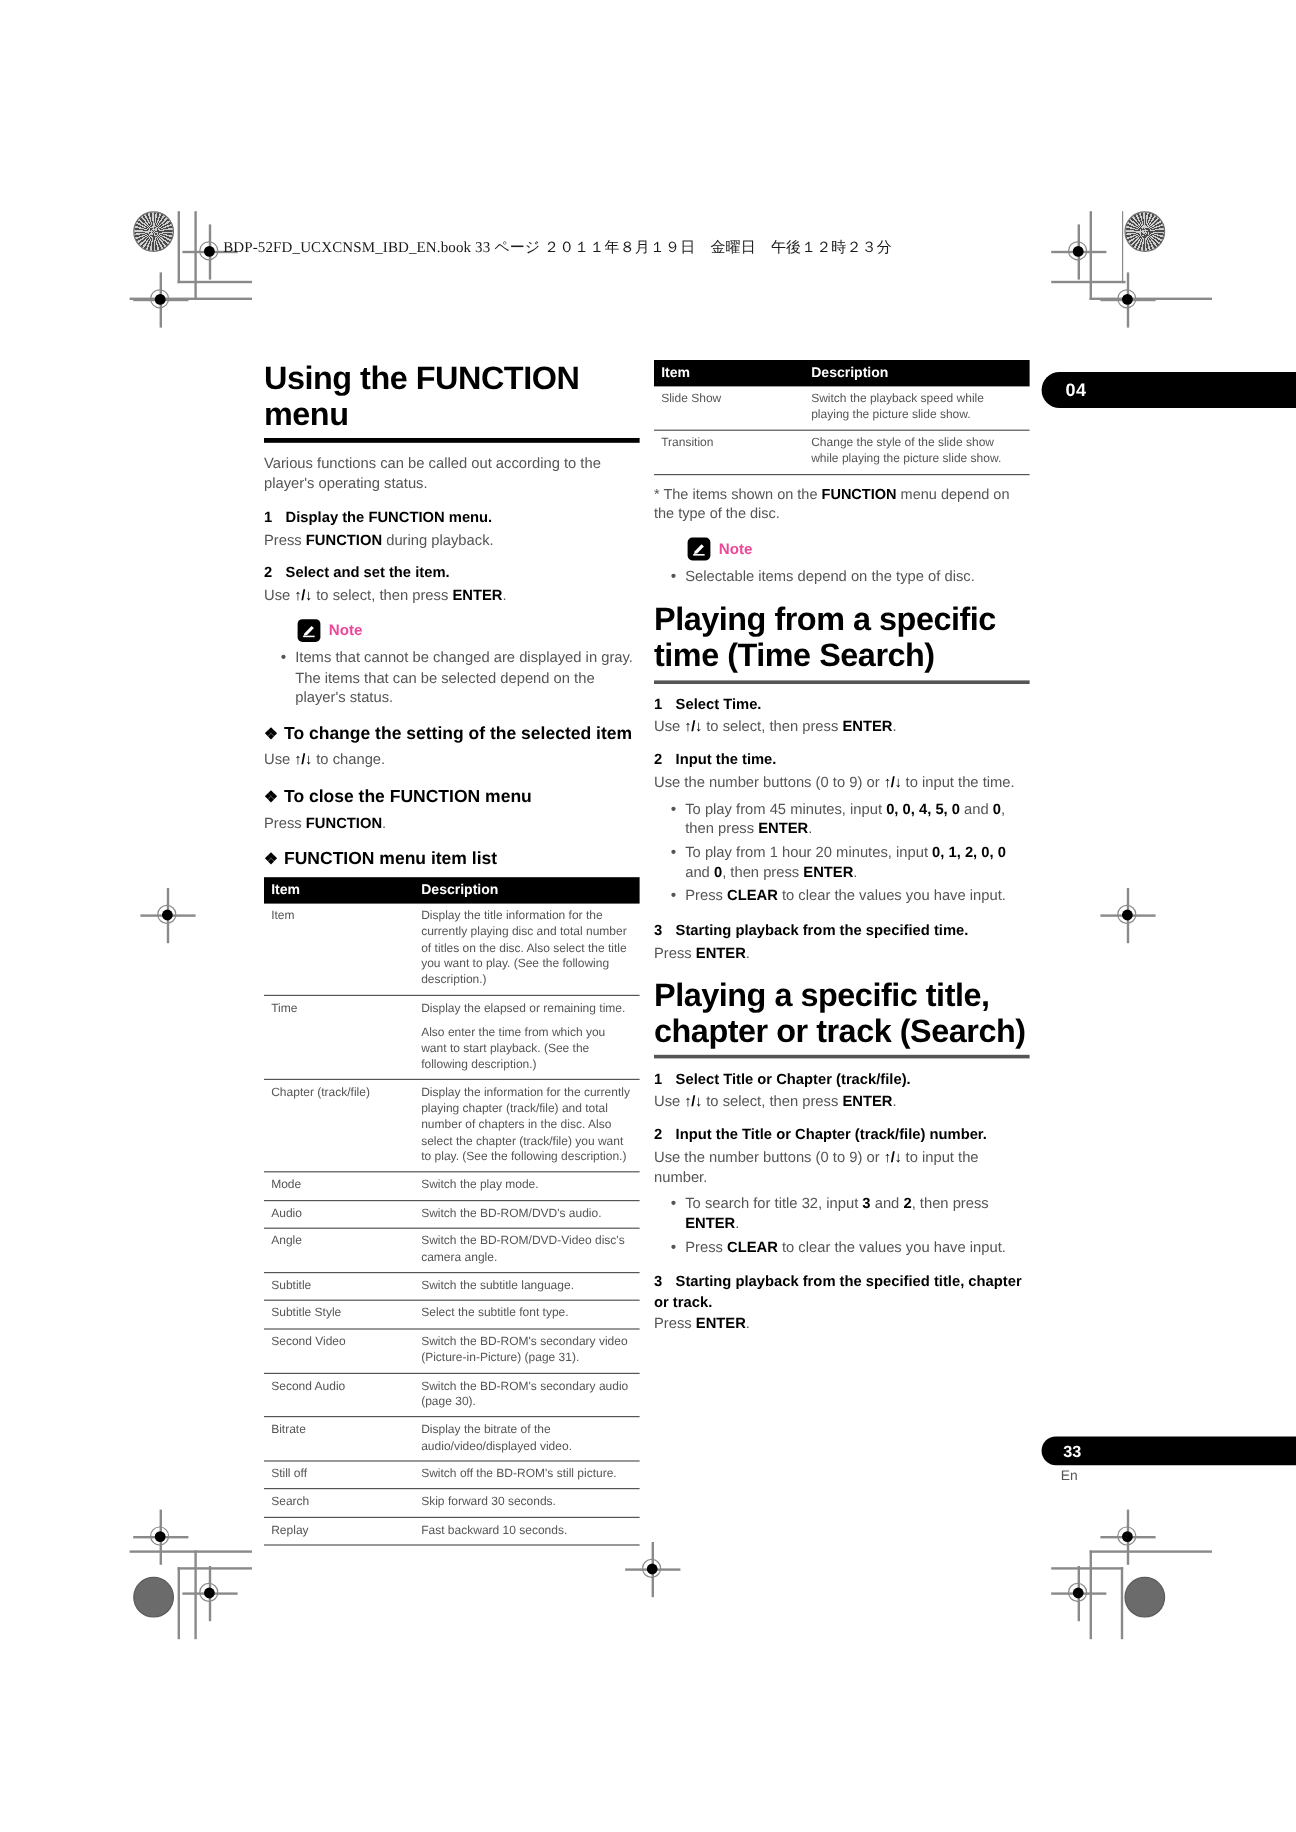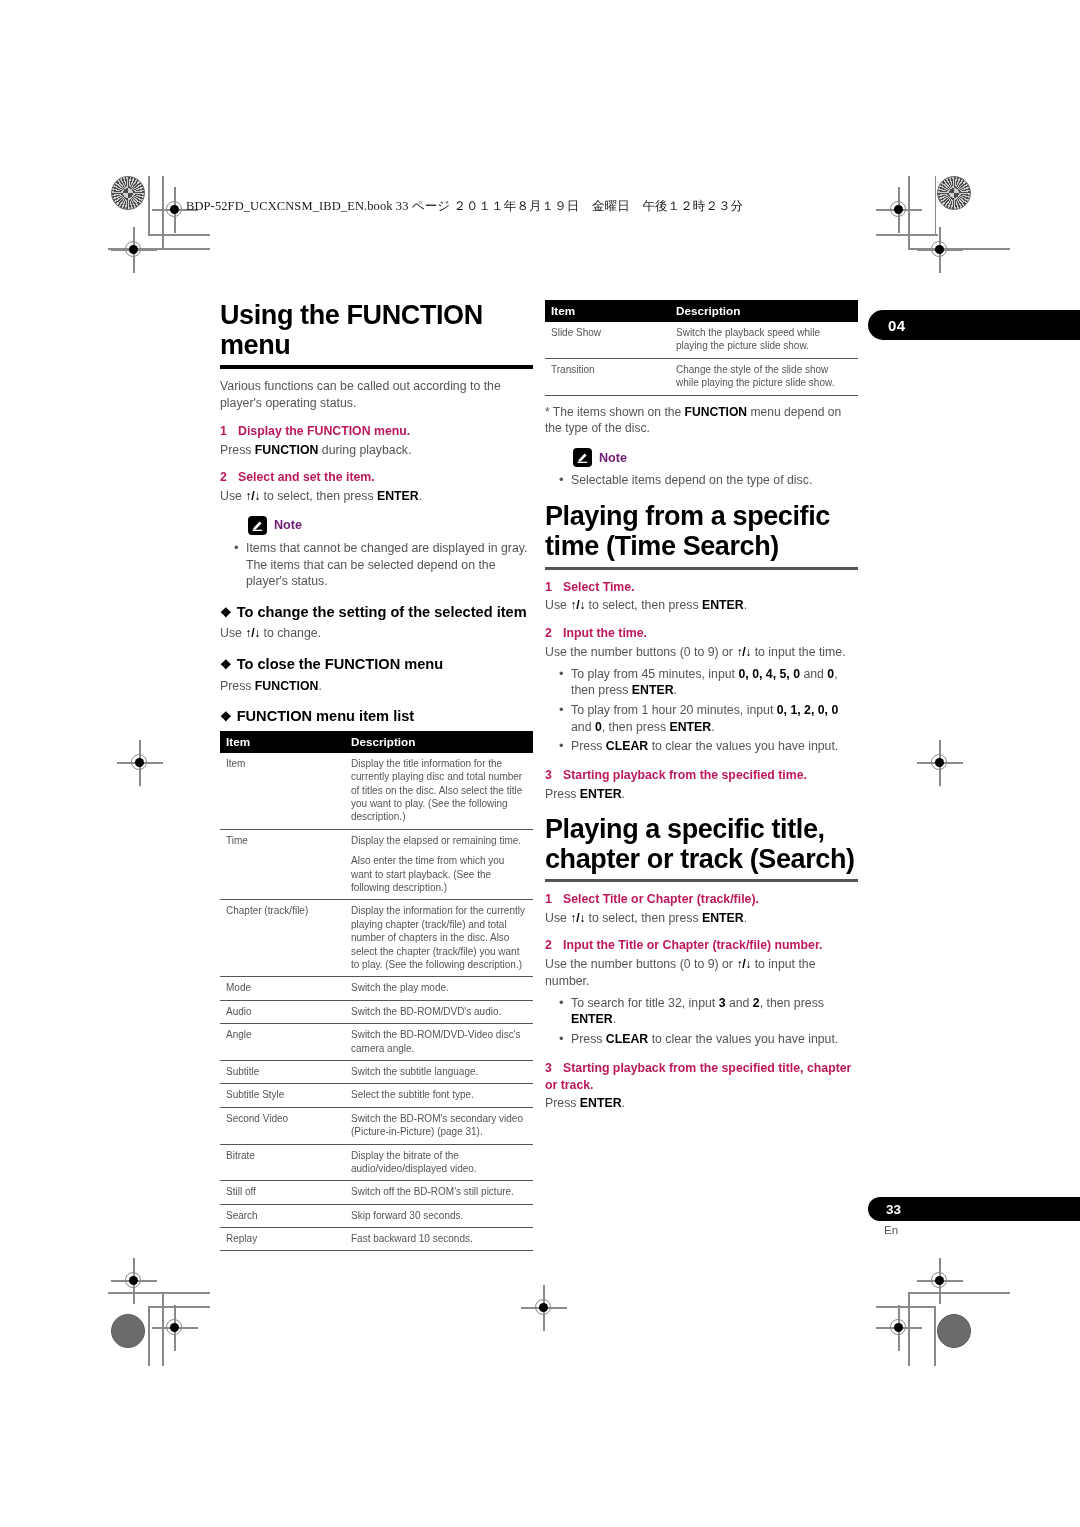--- a/index.html
+++ b/index.html
@@ -127,21 +127,21 @@
     margin: 0 0 11px 0;
     color: #555;
   }
   p.body b, .b { color: #000; font-weight: bold; }
 
   .step {
     margin: 0 0 2px 0;
     font-size: 12.3px;
     line-height: 1.36;
     font-weight: bold;
-    color: #be185d;
+    color: #000000;
   }
   .step .num {
     display: inline-block;
     width: 18px;
   }
   .stepbody {
     font-size: 12.3px;
     line-height: 1.36;
     color: #555;
     margin: 0 0 11px 0;
@@ -157,21 +157,21 @@
     width: 19px; height: 19px;
     background: #000;
     border-radius: 4px;
     position: relative;
     flex: 0 0 auto;
   }
   .note-icon svg { position: absolute; left: 3px; top: 3px; }
   .note-label {
     font-size: 12.6px;
     font-weight: bold;
-    color: #701a75;
+    color: #ec4899;
   }
   ul.bullets {
     list-style: none;
     margin: 0 0 12px 0;
     padding: 0 0 0 28px;
   }
   ul.bullets > li {
     position: relative;
     font-size: 12.3px;
     line-height: 1.36;
@@ -487,20 +487,24 @@
         </tr>
         <tr>
           <td class="c1">Subtitle Style</td>
           <td>Select the subtitle font type.</td>
         </tr>
         <tr>
           <td class="c1">Second Video</td>
           <td>Switch the BD-ROM's secondary video (Picture-in-Picture) (page 31).</td>
         </tr>
         <tr>
+          <td class="c1">Second Audio</td>
+          <td>Switch the BD-ROM's secondary audio (page 30).</td>
+        </tr>
+        <tr>
           <td class="c1">Bitrate</td>
           <td>Display the bitrate of the audio/video/displayed video.</td>
         </tr>
         <tr>
           <td class="c1">Still off</td>
           <td>Switch off the BD-ROM's still picture.</td>
         </tr>
         <tr>
           <td class="c1">Search</td>
           <td>Skip forward 30 seconds.</td>

